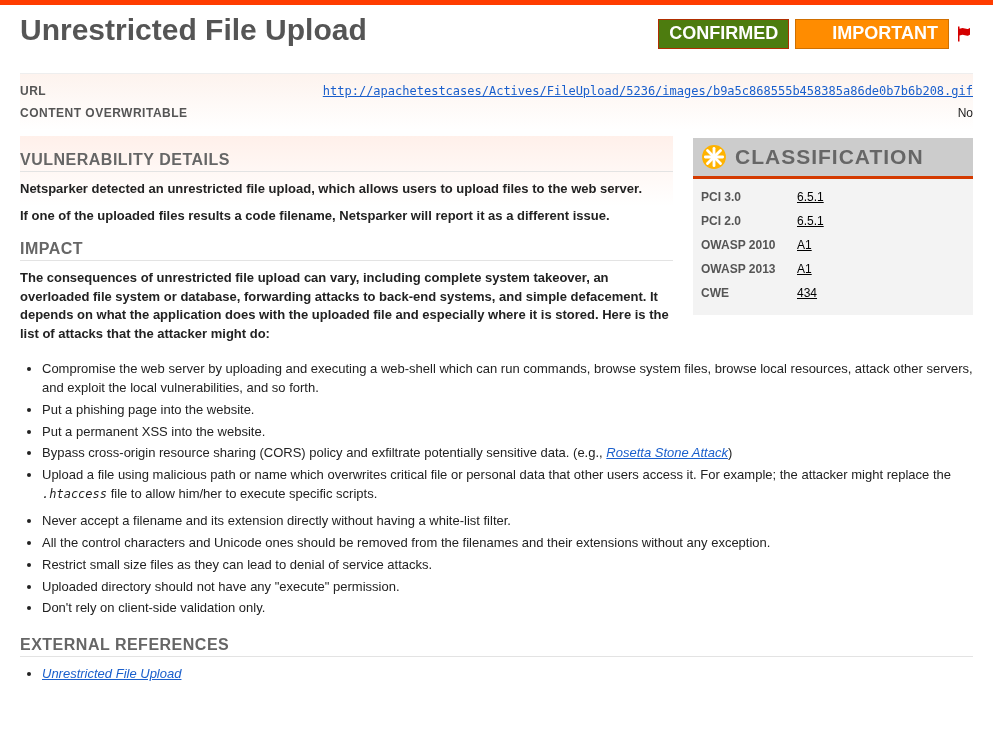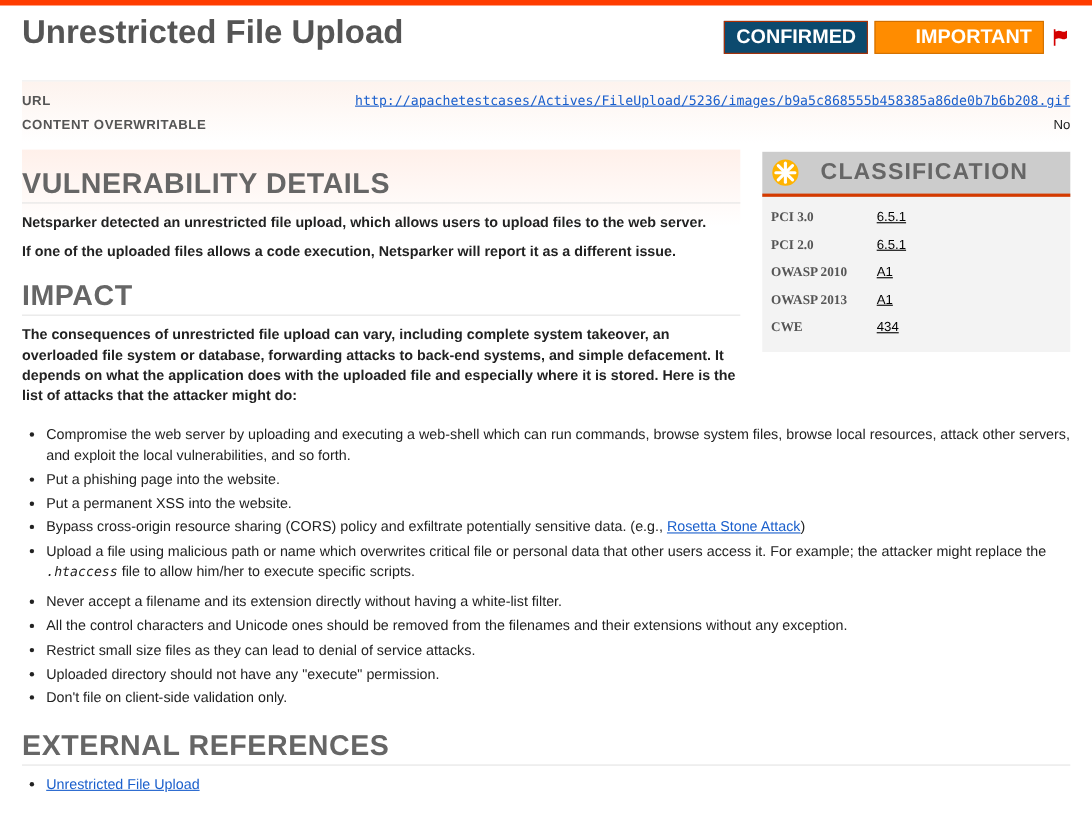--- a/index.html
+++ b/index.html
@@ -1,46 +1,46 @@
 <!DOCTYPE html>
 <html><head>
 <meta charset="utf-8">
 <style>
   html,body{margin:0;padding:0;background:#fff;font-family:Verdana,Geneva,sans-serif;font-size:13px;color:#222;}
   .page{width:993px;box-sizing:border-box;border-top:5px solid #ff3c00;padding:0 20px 20px 20px;}
   .header{position:relative;height:54px;}
   h1.title{font-family:"Trebuchet MS",Arial,sans-serif;font-size:30px;font-weight:bold;color:#555;margin:8px 0 0 0;letter-spacing:0;}
   .badges{position:absolute;right:0;top:6px;display:flex;gap:6px;align-items:center;}
   .badge{display:inline-block;padding:3px 10px 4px 10px;font-family:"Trebuchet MS",Arial,sans-serif;font-size:18px;font-weight:bold;color:#fff;}
-  .badge.confirmed{background:#0c4a6e;border:1px solid #b02e00;}
+  .badge.confirmed{background:#4d7c0f;border:1px solid #b02e00;}
   .badge.important{background:#ff8c00;border:1px solid #d06f00;padding-left:36px;}
   .flag{width:18px;height:18px;}
   .flag svg{display:block;}
   .meta{margin-top:6px;background:linear-gradient(to bottom,#fdf3ee,#fff);padding:6px 0 6px 0;border-top:1px solid #eee;}
   .meta-row{display:flex;gap:12px;padding:4px 0;}
   .meta-label{width:190px;font-family:"Trebuchet MS",Arial,sans-serif;font-weight:bold;font-size:12px;color:#555;letter-spacing:0.5px;}
   .meta-value{flex:1;font-size:12px;text-align:right;}
   .meta-value a{font-family:Consolas,monospace;font-size:12px;color:#1a5fcc;text-decoration:underline;}
   .body-row{display:flex;gap:20px;margin-top:6px;}
   .main-col{flex:1;}
   .side-col{width:280px;flex:none;}
-  h2.sec{font-family:"Trebuchet MS",Arial,sans-serif;font-size:26px;font-weight:bold;color:#666;margin:14px 0 8px 0;border-bottom:1px solid #e3e3e3;padding-bottom:2px;letter-spacing:0.5px;}
+  h2.sec{font-family:"Trebuchet MS",Arial,sans-serif;font-size:16px;font-weight:bold;color:#666;margin:14px 0 8px 0;border-bottom:1px solid #e3e3e3;padding-bottom:2px;letter-spacing:0.5px;}
   p{font-size:13px;line-height:1.45;margin:8px 0;font-weight:bold;}
   ul{margin:8px 0 8px 22px;padding:0;}
   ul li{font-size:13px;line-height:1.45;margin:3px 0;}
-  a.inline{color:#1a5fcc;text-decoration:underline;}
+  a.inline{color:#1a5fcc;text-decoration:underline;font-style:italic;}
   .mono{font-family:Consolas,monospace;font-size:12px;font-style:italic;}
   
   .class-box{margin-top:2px;}
-  .class-head{background:#ccc;padding:6px 10px 6px 8px;display:flex;align-items:center;gap:19px;border-bottom:3px solid #d43a00;}
+  .class-head{background:#ccc;padding:6px 10px 6px 8px;display:flex;align-items:center;gap:8px;border-bottom:3px solid #d43a00;}
   .class-head .star{width:26px;height:26px;}
   .class-head .label{font-family:"Trebuchet MS",Arial,sans-serif;font-size:21px;font-weight:bold;color:#666;letter-spacing:1px;}
   .class-body{background:#f3f3f3;padding:6px 4px 10px 4px;}
   .class-row{display:flex;gap:6px;padding:5px 4px;border-bottom:0;font-size:12px;}
-  .class-row .cl-key{width:90px;font-family:Liberation Serif, serif;font-weight:bold;color:#555;font-size:12px;}
+  .class-row .cl-key{width:90px;font-family:Liberation Sans, sans-serif;font-weight:bold;color:#555;font-size:12px;}
   .class-row .cl-val{flex:1;}
   .class-row .cl-val a{color:#000000;text-decoration:underline;font-size:12px;}
   .full-section h2.sec{margin-top:18px;}
   .gradient-top{background:linear-gradient(to bottom,#fff0ea 0%,#ffffff 70px);padding-top:1px;}
 </style>
 </head>
 <body>
 
 <div class="page">
   <div class="header">
@@ -64,21 +64,21 @@
     <div class="meta-row">
       <div class="meta-label">CONTENT OVERWRITABLE</div>
       <div class="meta-value">No</div>
     </div>
   </div>
 
   <div class="body-row">
     <div class="main-col gradient-top">
       <h2 class="sec">VULNERABILITY DETAILS</h2>
       <p>Netsparker detected an unrestricted file upload, which allows users to upload files to the web server.</p>
-      <p>If one of the uploaded files allows a code execution, Netsparker will report it as a different issue.</p>
+      <p>If one of the uploaded files results a code filename, Netsparker will report it as a different issue.</p>
 
       <h2 class="sec">IMPACT</h2>
       <p style="margin-top:4px;">The consequences of unrestricted file upload can vary, including complete system takeover, an overloaded file system or database, forwarding attacks to back-end systems, and simple defacement. It depends on what the application does with the uploaded file and especially where it is stored. Here is the list of attacks that the attacker might do:</p>
     </div>
 
     <div class="side-col">
       <div class="class-box">
         <div class="class-head">
           <span class="star">
             <svg viewBox="0 0 24 24" width="26" height="26">
@@ -126,21 +126,21 @@
         <li>Put a permanent XSS into the website.</li>
         <li>Bypass cross-origin resource sharing (CORS) policy and exfiltrate potentially sensitive data. (e.g., <a class="inline" href="#">Rosetta Stone Attack</a>)</li>
         <li>Upload a file using malicious path or name which overwrites critical file or personal data that other users access it. For example; the attacker might replace the <span class="mono">.htaccess</span> file to allow him/her to execute specific scripts.</li>
       </ul>
 
     <ul id="remedy-list">
         <li>Never accept a filename and its extension directly without having a white-list filter.</li>
         <li>All the control characters and Unicode ones should be removed from the filenames and their extensions without any exception.</li>
         <li>Restrict small size files as they can lead to denial of service attacks.</li>
         <li>Uploaded directory should not have any "execute" permission.</li>
-        <li>Don't file on client-side validation only.</li>
+        <li>Don't rely on client-side validation only.</li>
       </ul>
 
     <h2 class="sec">EXTERNAL REFERENCES</h2>
     <ul id="refs-list">
         <li><a class="inline" href="#">Unrestricted File Upload</a></li>
       </ul>
   </div>
 </div>
 
 </body></html>

